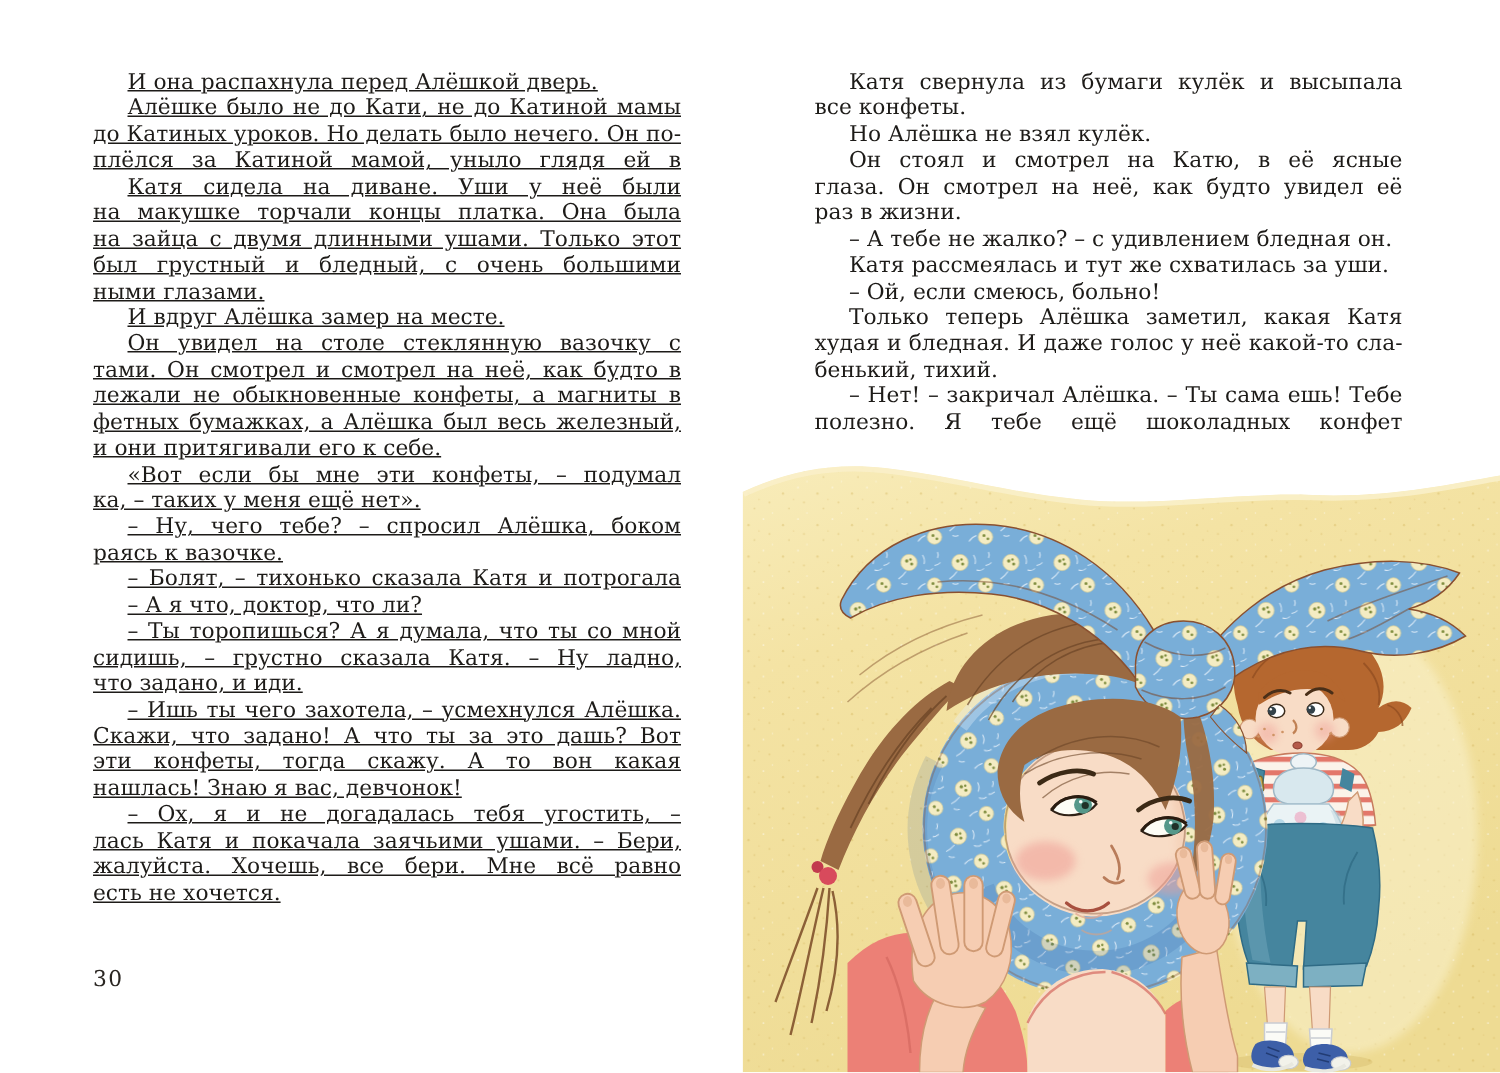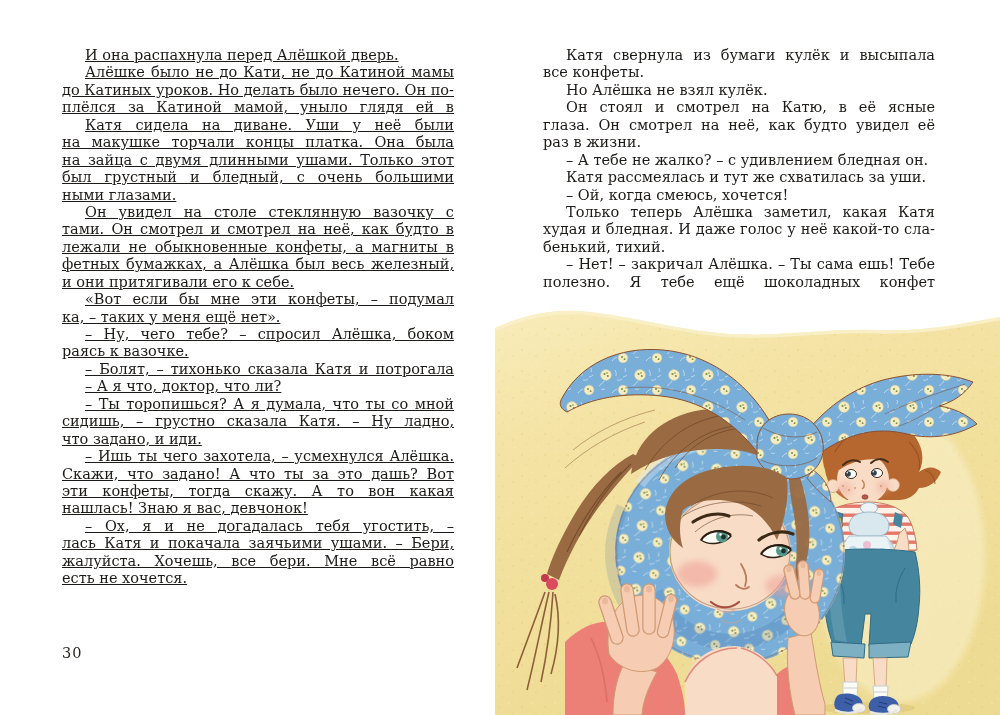--- a/index.html
+++ b/index.html
@@ -41,20 +41,21 @@
     <div class="text-column" id="left-col">
         <div class="line indent end">И она распахнула перед Алёшкой дверь.</div>
         <div class="line indent">Алёшке было не до Кати, не до Катиной мамы и не</div>
         <div class="line">до Катиных уроков. Но делать было нечего. Он по-</div>
         <div class="line end">плёлся за Катиной мамой, уныло глядя ей в спину.</div>
         <div class="line indent">Катя сидела на диване. Уши у неё были завязаны,</div>
         <div class="line">на макушке торчали концы платка. Она была похожа</div>
         <div class="line">на зайца с двумя длинными ушами. Только этот заяц</div>
         <div class="line">был грустный и бледный, с очень большими прозрач-</div>
         <div class="line end">ными глазами.</div>
+        <div class="line indent end">И вдруг Алёшка замер на месте.</div>
         <div class="line indent">Он увидел на столе стеклянную вазочку с конфе-</div>
         <div class="line">тами. Он смотрел и смотрел на неё, как будто в ней</div>
         <div class="line">лежали не обыкновенные конфеты, а магниты в кон-</div>
         <div class="line">фетных бумажках, а Алёшка был весь железный,</div>
         <div class="line end">и они притягивали его к себе.</div>
         <div class="line indent">«Вот если бы мне эти конфеты, – подумал Алёш-</div>
         <div class="line end">ка, – таких у меня ещё нет».</div>
         <div class="line indent">– Ну, чего тебе? – спросил Алёшка, боком подби-</div>
         <div class="line end">раясь к вазочке.</div>
         <div class="line indent">– Болят, – тихонько сказала Катя и потрогала уши,</div>
@@ -77,21 +78,21 @@
   <section>
     <div class="text-column" id="right-col">
         <div class="line indent">Катя свернула из бумаги кулёк и высыпала туда</div>
         <div class="line end">все конфеты.</div>
         <div class="line indent end">Но Алёшка не взял кулёк.</div>
         <div class="line indent">Он стоял и смотрел на Катю, в её ясные прозрачные</div>
         <div class="line">глаза. Он смотрел на неё, как будто увидел её первый</div>
         <div class="line end">раз в жизни.</div>
         <div class="line indent end">– А тебе не жалко? – с удивлением бледная он.</div>
         <div class="line indent end">Катя рассмеялась и тут же схватилась за уши.</div>
-        <div class="line indent end">– Ой, когда смеюсь, хочется!</div>
+        <div class="line indent end">– Ой, если смеюсь, больно!</div>
         <div class="line indent">Только теперь Алёшка заметил, какая Катя стала</div>
         <div class="line">худая и бледная. И даже голос у неё какой-то сла-</div>
         <div class="line end">бенький, тихий.</div>
         <div class="line indent">– Нет! – закричал Алёшка. – Ты сама ешь! Тебе</div>
         <div class="line end">полезно. Я тебе ещё шоколадных конфет заячьими.</div>
       </div>
 
     <figure class="illustration">
       <svg width="505" height="413" viewBox="0 0 505 413" xmlns="http://www.w3.org/2000/svg">
         <defs>

